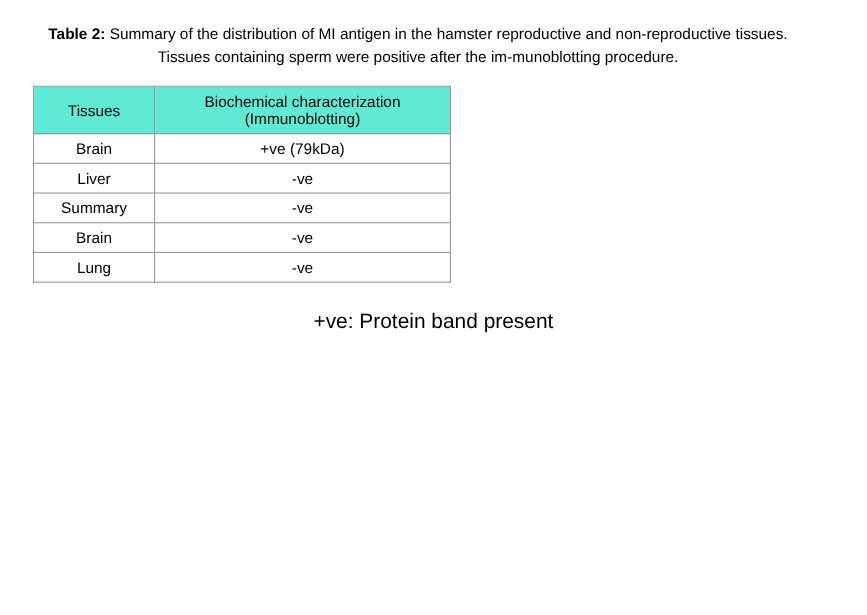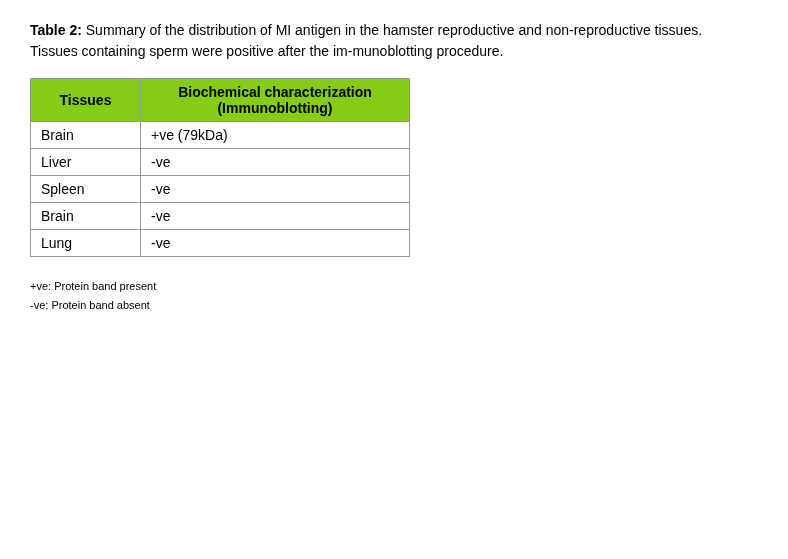--- a/index.html
+++ b/index.html
@@ -1,18 +1,19 @@
 <!DOCTYPE html>
 <html><head>
   <meta charset="utf-8">
   <style>
     * {
       margin: 0;
       padding: 0;
       box-sizing: border-box;
+      text-align: center;
     }
 
     body {
       background-color: #ffffff;
       font-family: Arial, sans-serif;
       font-size: 14px;
       color: #000000;
       width: 788px;
       min-height: 559px;
       padding: 20px 30px;
@@ -35,40 +36,40 @@
     }
 
     .data-table th,
     .data-table td {
       border: 1px solid #999999;
       padding: 5px 10px;
       vertical-align: middle;
     }
 
     .data-table th {
-      font-weight: bold;
+      font-weight: normal;
       text-align: center;
-      background-color: #84cc16;
+      background-color: #5eead4;
     }
 
     .data-table td:first-child {
       width: 110px;
     }
 
     .data-table td:last-child {
       min-width: 240px;
     }
 
     .footnotes {
       margin-top: 4px;
       line-height: 1.7;
     }
 
     .footnote-line {
-      font-size: 11px;
+      font-size: 19px;
     }
   </style>
 </head>
 <body>
 
 <div class="caption">
   <span class="caption-label">Table 2:</span><span> Summary of the distribution of MI antigen in the hamster reproductive and non-reproductive tissues. Tissues containing sperm were positive after the im-munoblotting procedure.</span>
 </div>
 
 <table class="data-table">
@@ -86,30 +87,29 @@
   <tbody id="table-body">
   <tr>
         <td>Brain</td>
         <td>+ve (79kDa)</td>
       </tr>
       <tr>
         <td>Liver</td>
         <td>-ve</td>
       </tr>
       <tr>
-        <td>Spleen</td>
+        <td>Summary</td>
         <td>-ve</td>
       </tr>
       <tr>
         <td>Brain</td>
         <td>-ve</td>
       </tr>
       <tr>
         <td>Lung</td>
         <td>-ve</td>
       </tr>
     </tbody>
 </table>
 
 <div class="footnotes">
   <div class="footnote-line">+ve: Protein band present</div>
-  <div class="footnote-line">-ve: Protein band absent</div>
 </div>
 
 </body></html>

